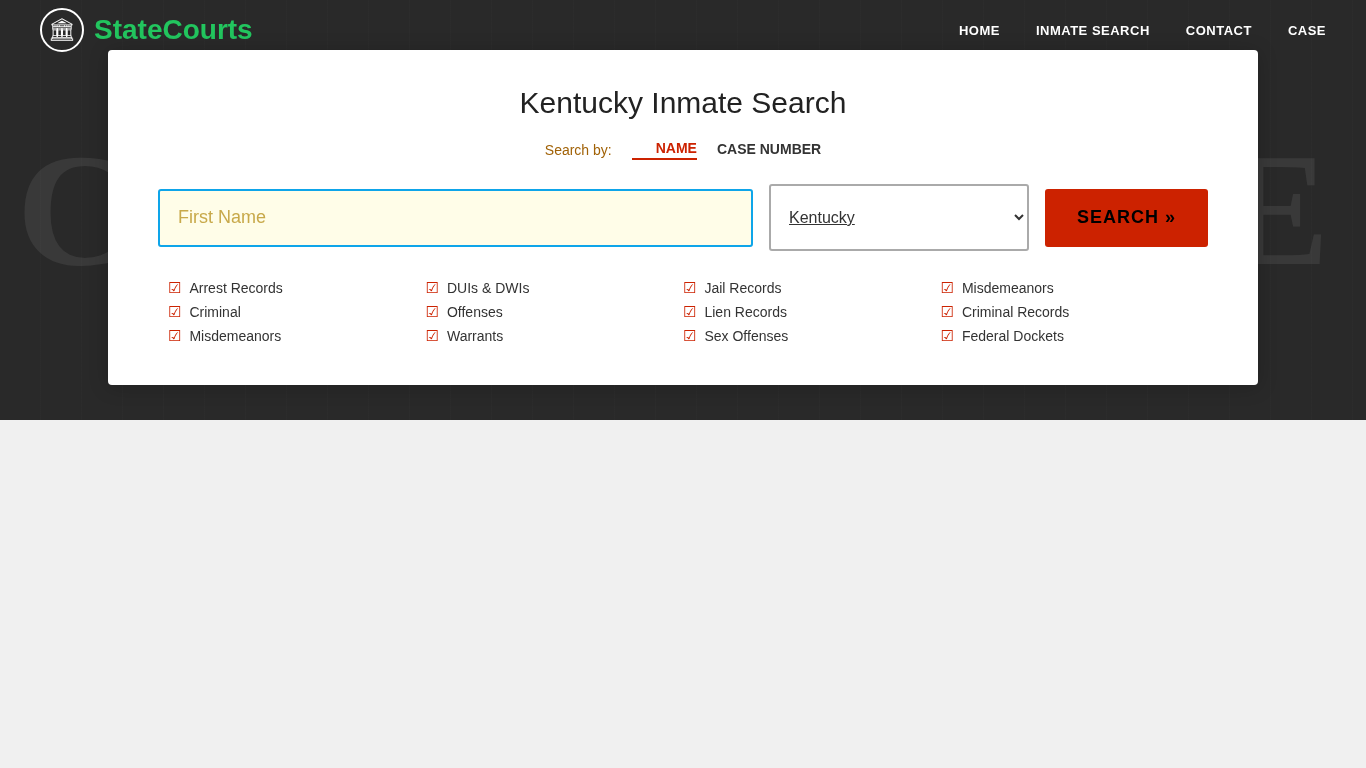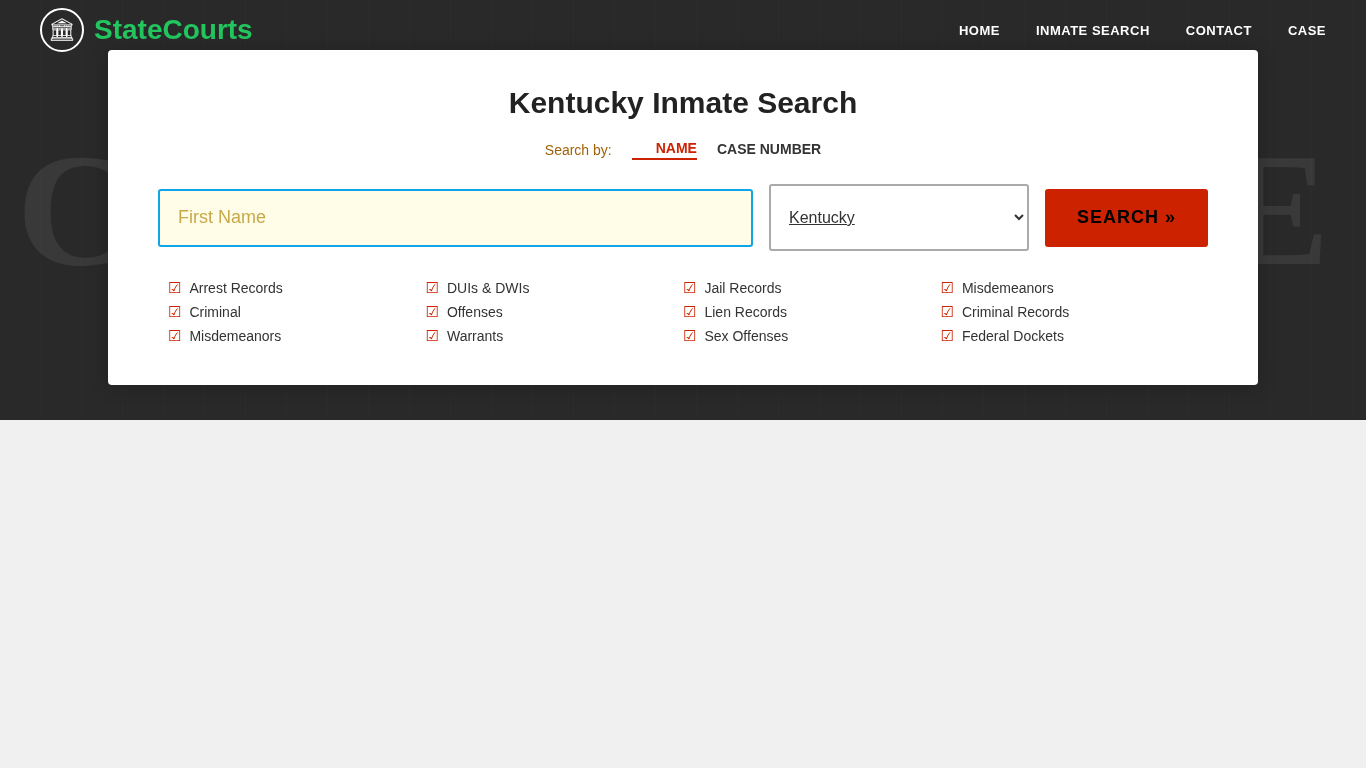--- a/index.html
+++ b/index.html
@@ -86,21 +86,21 @@
       width: 1150px;
       background: white;
       border-radius: 4px;
       padding: 36px 50px 40px;
       z-index: 20;
       box-shadow: 0 2px 20px rgba(0,0,0,0.2);
     }
     .search-card-title {
       text-align: center;
       font-size: 30px;
-      font-weight: bold;
+      font-weight: normal;
       color: #222;
       margin-bottom: 20px;
     }
     .search-by-row {
       display: flex;
       align-items: center;
       justify-content: center;
       gap: 20px;
       margin-bottom: 24px;
     }

